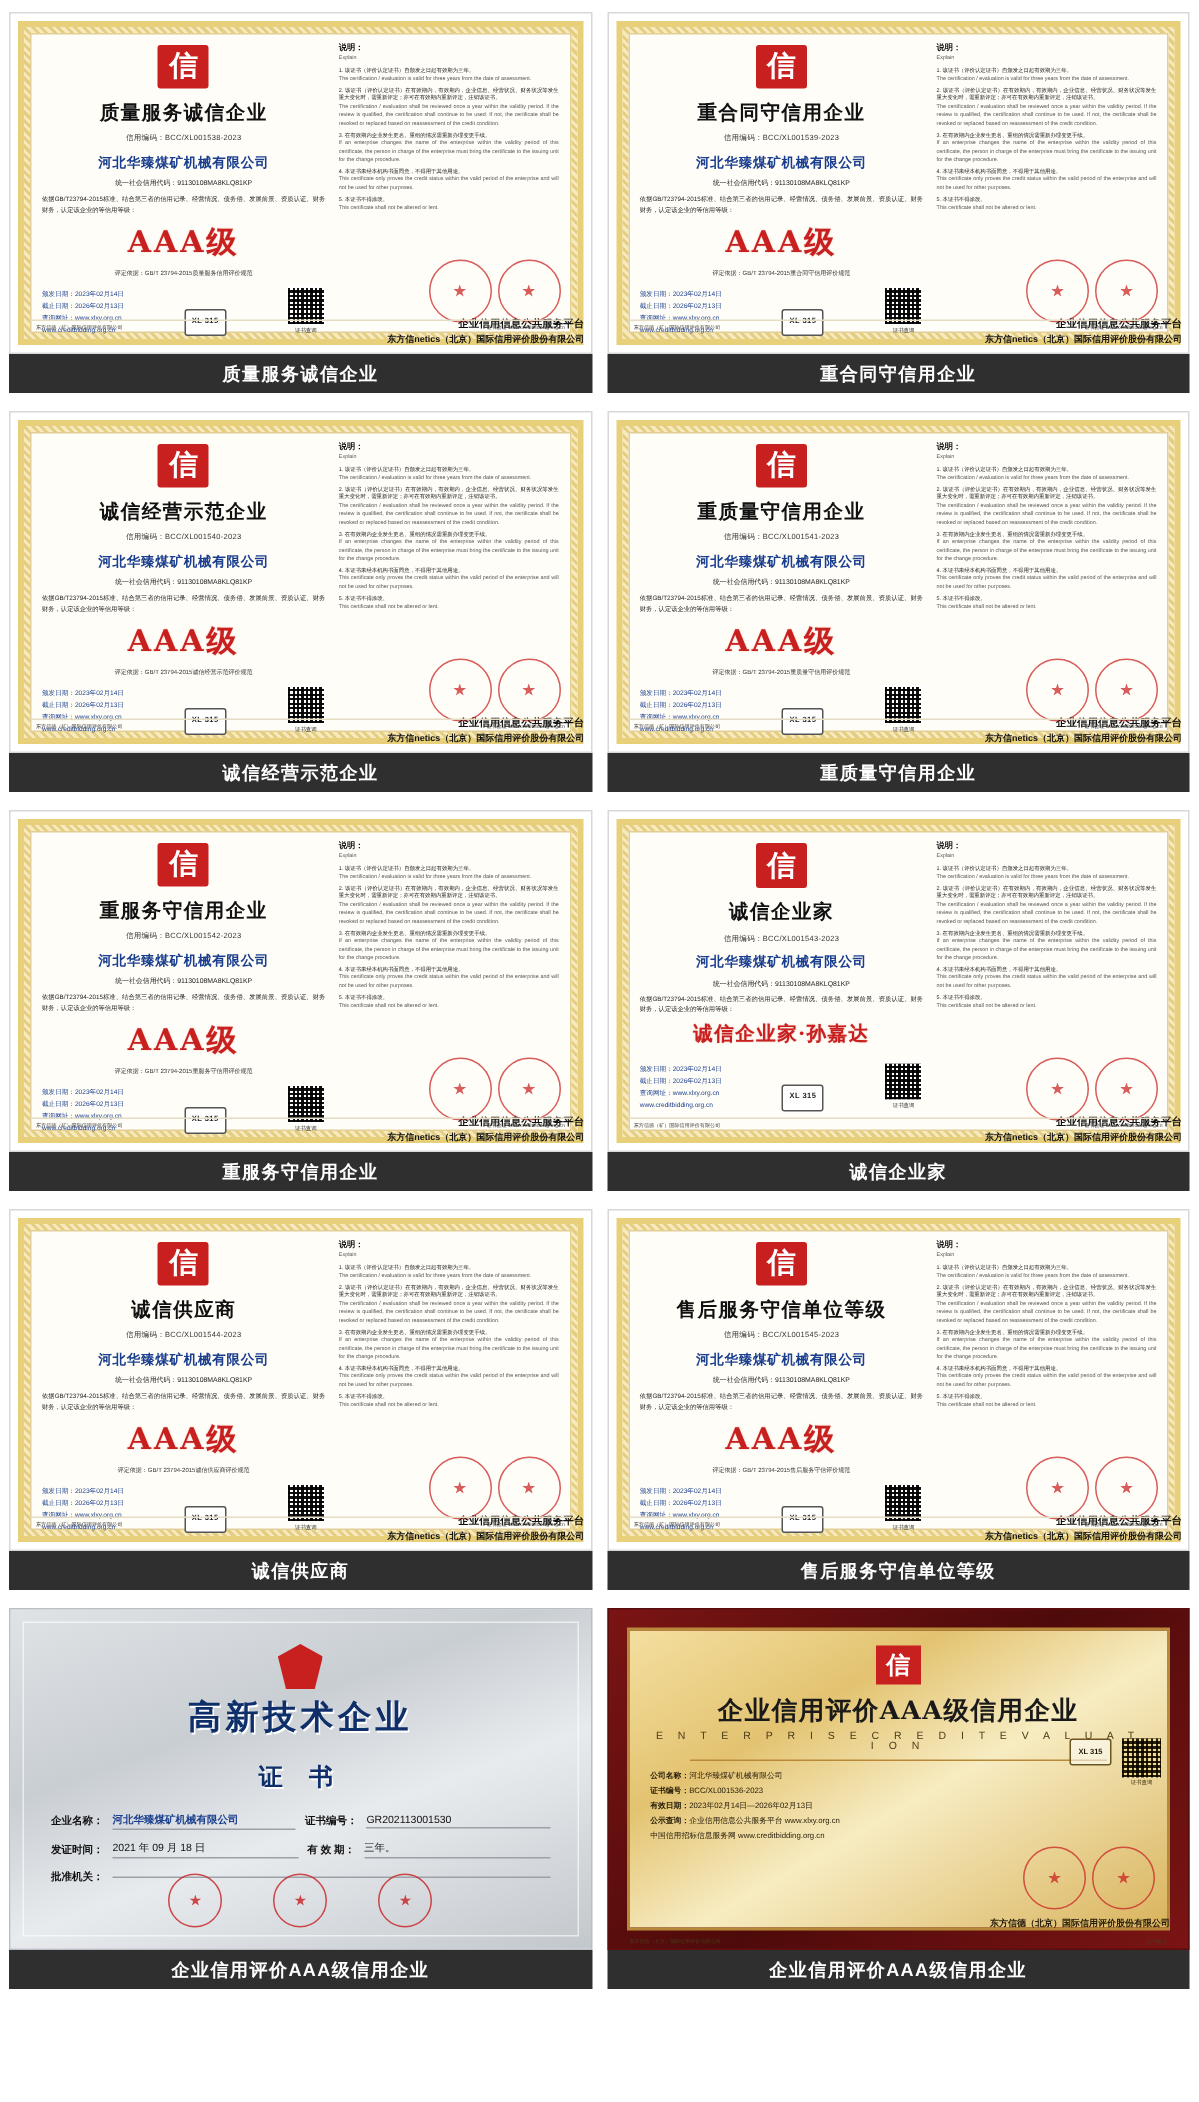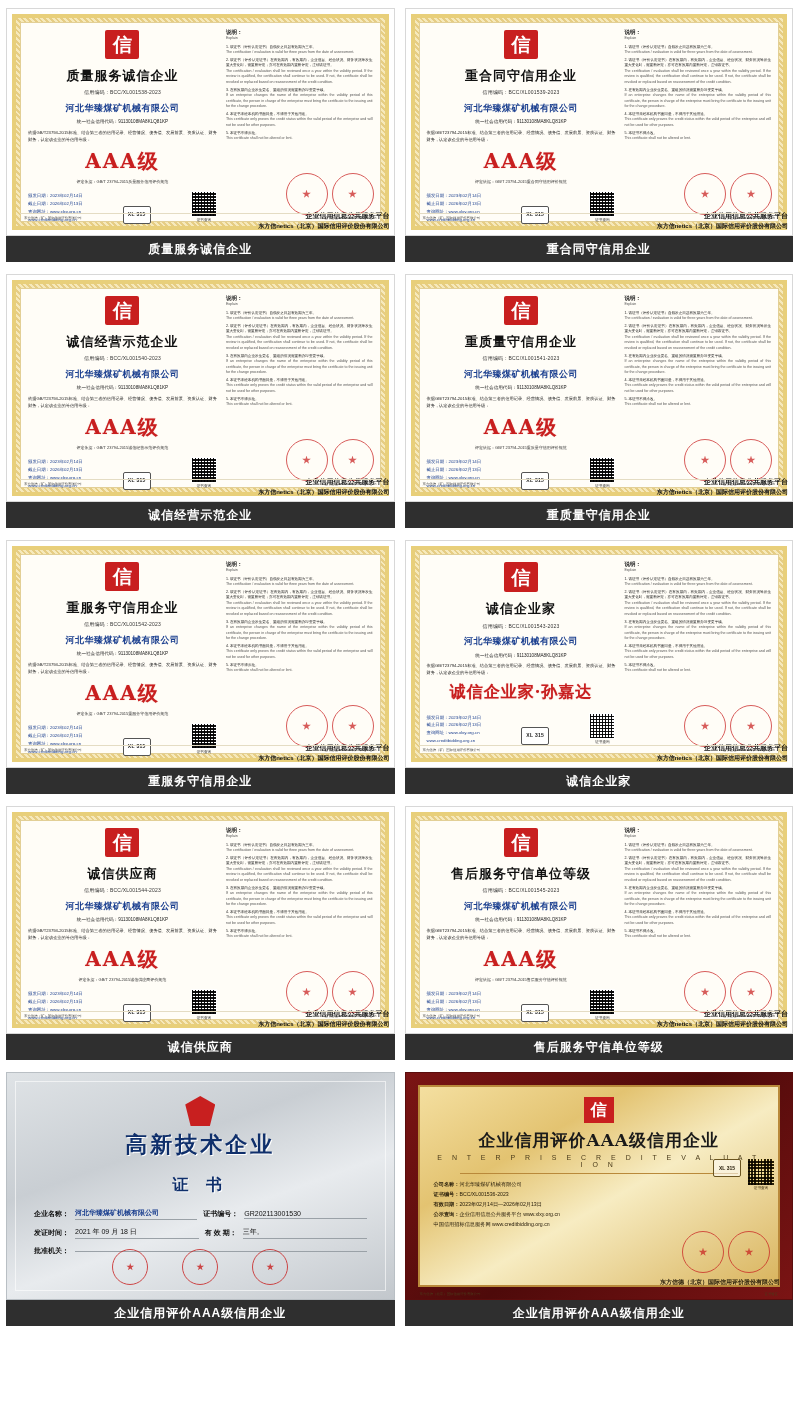--- a/index.html
+++ b/index.html
@@ -130,21 +130,21 @@
   .cert-grade{
     font-size:20px;
     font-weight:bold;
     color:#c81f1f;
     letter-spacing:2px;
     margin-top:3px;
     font-family:"DejaVu Serif","Liberation Serif",serif;
     text-shadow:0 0 1px rgba(200,31,31,.4);
   }
   .cert-grade.small{
-    font-size:16px;
+    font-size:13px;
     letter-spacing:1px;
   }
   .cert-basis{
     font-size:4px;
     color:#333;
     margin-top:3px;
     text-align:center;
   }
   .dates{
     margin-top:6px;

